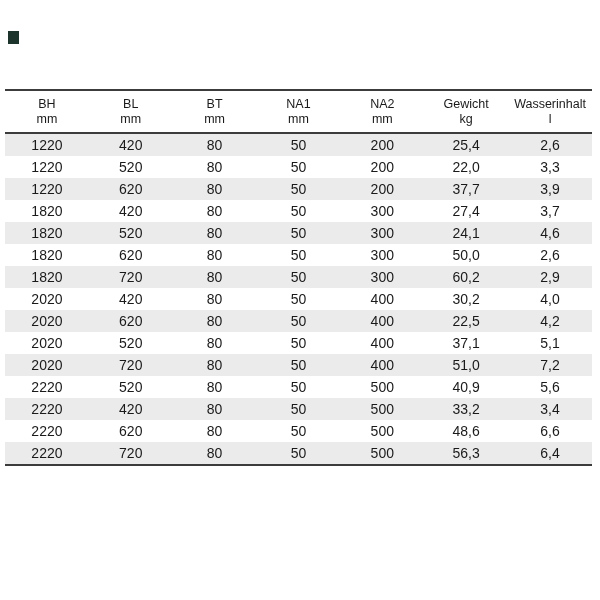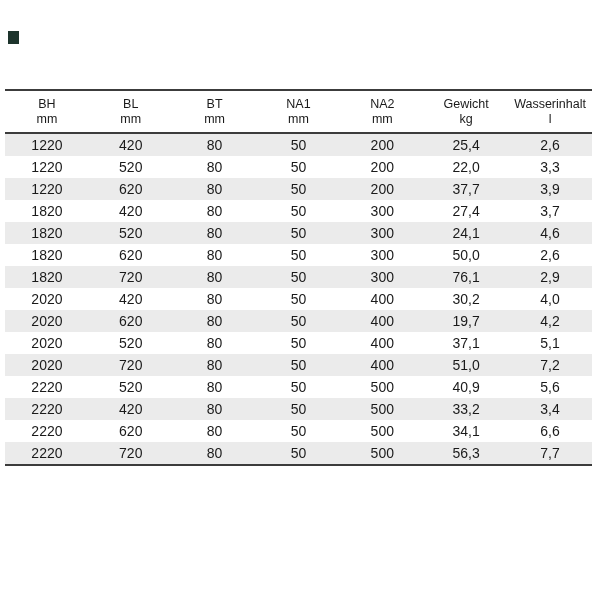--- a/index.html
+++ b/index.html
@@ -160,39 +160,39 @@
           <td>300</td>
           <td>50,0</td>
           <td>2,6</td>
         </tr>
         <tr>
           <td>1820</td>
           <td>720</td>
           <td>80</td>
           <td>50</td>
           <td>300</td>
-          <td>76,1</td>
+          <td>60,2</td>
           <td>2,9</td>
         </tr>
         <tr>
           <td>2020</td>
           <td>420</td>
           <td>80</td>
           <td>50</td>
           <td>400</td>
           <td>30,2</td>
           <td>4,0</td>
         </tr>
         <tr>
           <td>2020</td>
           <td>620</td>
           <td>80</td>
           <td>50</td>
           <td>400</td>
-          <td>19,7</td>
+          <td>22,5</td>
           <td>4,2</td>
         </tr>
         <tr>
           <td>2020</td>
           <td>520</td>
           <td>80</td>
           <td>50</td>
           <td>400</td>
           <td>37,1</td>
           <td>5,1</td>
@@ -223,27 +223,27 @@
           <td>500</td>
           <td>33,2</td>
           <td>3,4</td>
         </tr>
         <tr>
           <td>2220</td>
           <td>620</td>
           <td>80</td>
           <td>50</td>
           <td>500</td>
-          <td>34,1</td>
+          <td>48,6</td>
           <td>6,6</td>
         </tr>
         <tr>
           <td>2220</td>
           <td>720</td>
           <td>80</td>
           <td>50</td>
           <td>500</td>
           <td>56,3</td>
-          <td>7,7</td>
+          <td>6,4</td>
         </tr>
       </tbody>
   </table>
 </div>
 
 </body></html>

